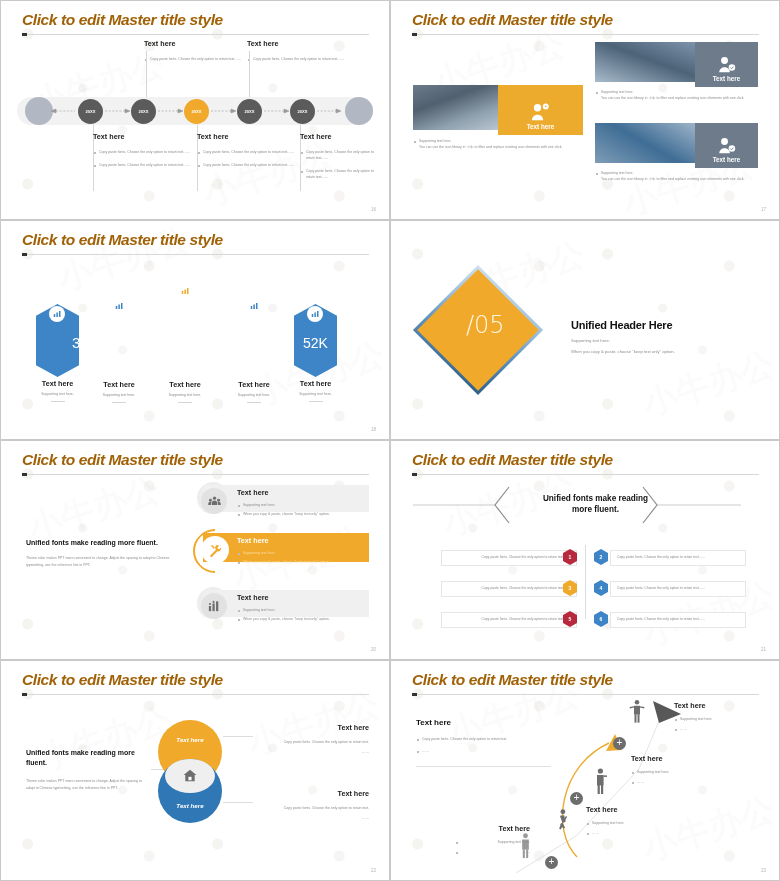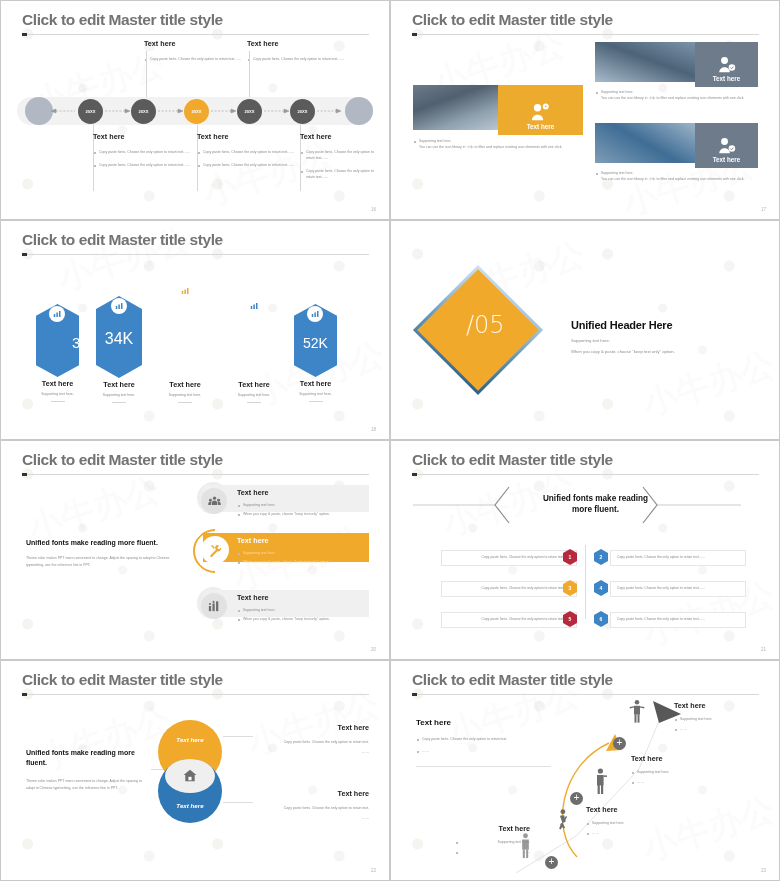--- a/index.html
+++ b/index.html
@@ -7,21 +7,21 @@
   .deck{width:780px;height:881px;display:grid;grid-template-columns:390px 390px;grid-template-rows:220px 220px 220px 221px;}
   .slide{position:relative;background:#fff;border:1px solid #c9c9c9;box-sizing:border-box;overflow:hidden;}
   .wm{position:absolute;inset:0;pointer-events:none;opacity:.5;
       background-image:
        radial-gradient(circle at 14% 22%, rgba(230,228,222,.85) 0 5px, transparent 6px),
        radial-gradient(circle at 43% 58%, rgba(230,228,222,.7) 0 4px, transparent 5px),
        radial-gradient(circle at 78% 30%, rgba(230,228,222,.7) 0 5px, transparent 6px),
        radial-gradient(circle at 64% 86%, rgba(230,228,222,.65) 0 4px, transparent 5px);
       background-size:190px 150px;}
   .wm b{position:absolute;font-size:34px;color:rgba(0,0,0,.035);font-weight:700;transform:rotate(-18deg);font-family:"DejaVu Sans",sans-serif;}
-  .title{position:absolute;left:21px;top:10px;font-size:15.5px;font-weight:700;letter-spacing:-.4px;color:#737373;white-space:nowrap;}
+  .title{position:absolute;left:21px;top:10px;font-size:15.5px;font-weight:700;letter-spacing:-.4px;color:#a16207;white-space:nowrap;font-style:italic;}
   .rule{position:absolute;left:21px;top:33px;width:347px;height:1px;background:#d8d8d8;}
   .rule:after{content:"";position:absolute;left:0;top:-1px;width:5px;height:3px;background:#333;}
   .pg{position:absolute;right:13px;bottom:7px;font-size:4.6px;color:#b6b6b6;}
   .t-here{font-size:7.2px;font-weight:700;color:#1a1a1a;}
   .b{font-size:3.5px;color:#8c8c8c;line-height:1.75;}
   .bl{position:relative;padding-left:6px;}
   .bl:before{content:"";position:absolute;left:1px;top:3px;width:1.6px;height:1.6px;background:#bdbdbd;}
   
   .tl-bar{position:absolute;left:16px;top:96px;width:356px;height:28px;background:#f2f2f2;border-radius:14px;}
   .tl-cap{position:absolute;width:28px;height:28px;border-radius:50%;background:#b2b7c4;top:96px;}
@@ -204,23 +204,20 @@
           <rect x="4.5" y="3" width="2" height="6" fill="#3d85c6"></rect>
           <rect x="8" y="1" width="2" height="8" fill="#3d85c6"></rect>
         </svg>
   </div>
   <div style="position:absolute;left:35px;top:158px;width:43px;text-align:center;">
     <div class="t-here">Text here</div>
     <div class="b" style="margin-top:3px;">Supporting text here.</div>
     <div style="width:14px;height:1px;background:#d5d5d5;margin:4px auto 0;"></div>
   </div>
 
-  <div class="hex" style="left:95px;top:75px;width:46px;height:82px;background:#3d85c6;">
-    <div class="num" style="top:34px;font-size:16px;">34K</div>
-  </div>
   <div class="hexicon" style="left:118px;top:77px;">
     <svg width="9" height="8" viewBox="0 0 12 10">
           <rect x="1" y="5" width="2" height="4" fill="#3d85c6"></rect>
           <rect x="4.5" y="3" width="2" height="6" fill="#3d85c6"></rect>
           <rect x="8" y="1" width="2" height="8" fill="#3d85c6"></rect>
         </svg>
   </div>
   <div style="position:absolute;left:95px;top:159px;width:46px;text-align:center;">
     <div class="t-here">Text here</div>
     <div class="b" style="margin-top:3px;">Supporting text here.</div>

